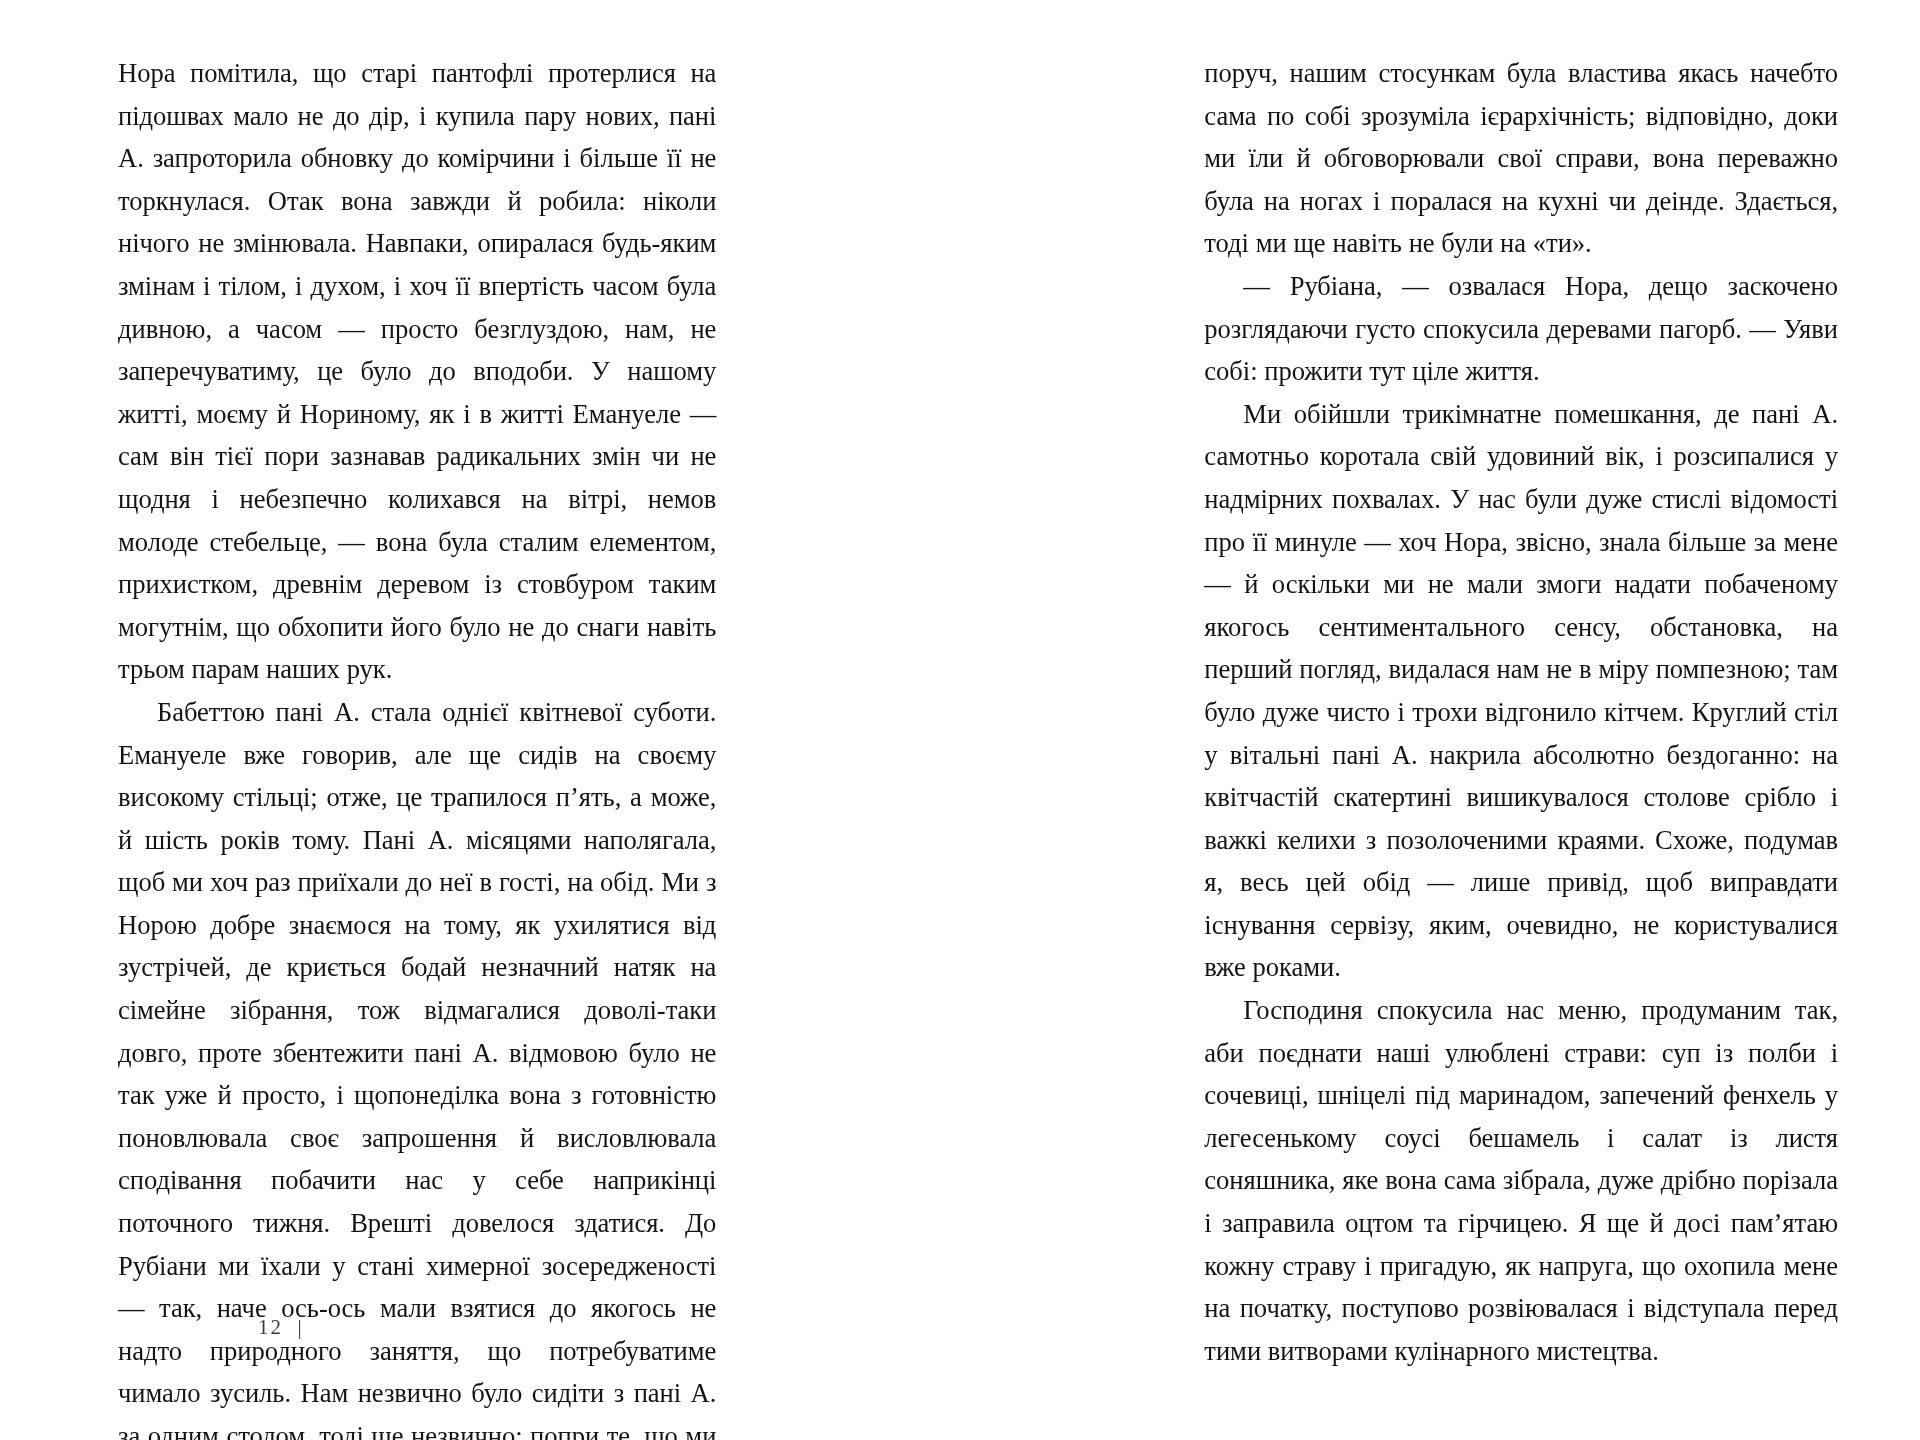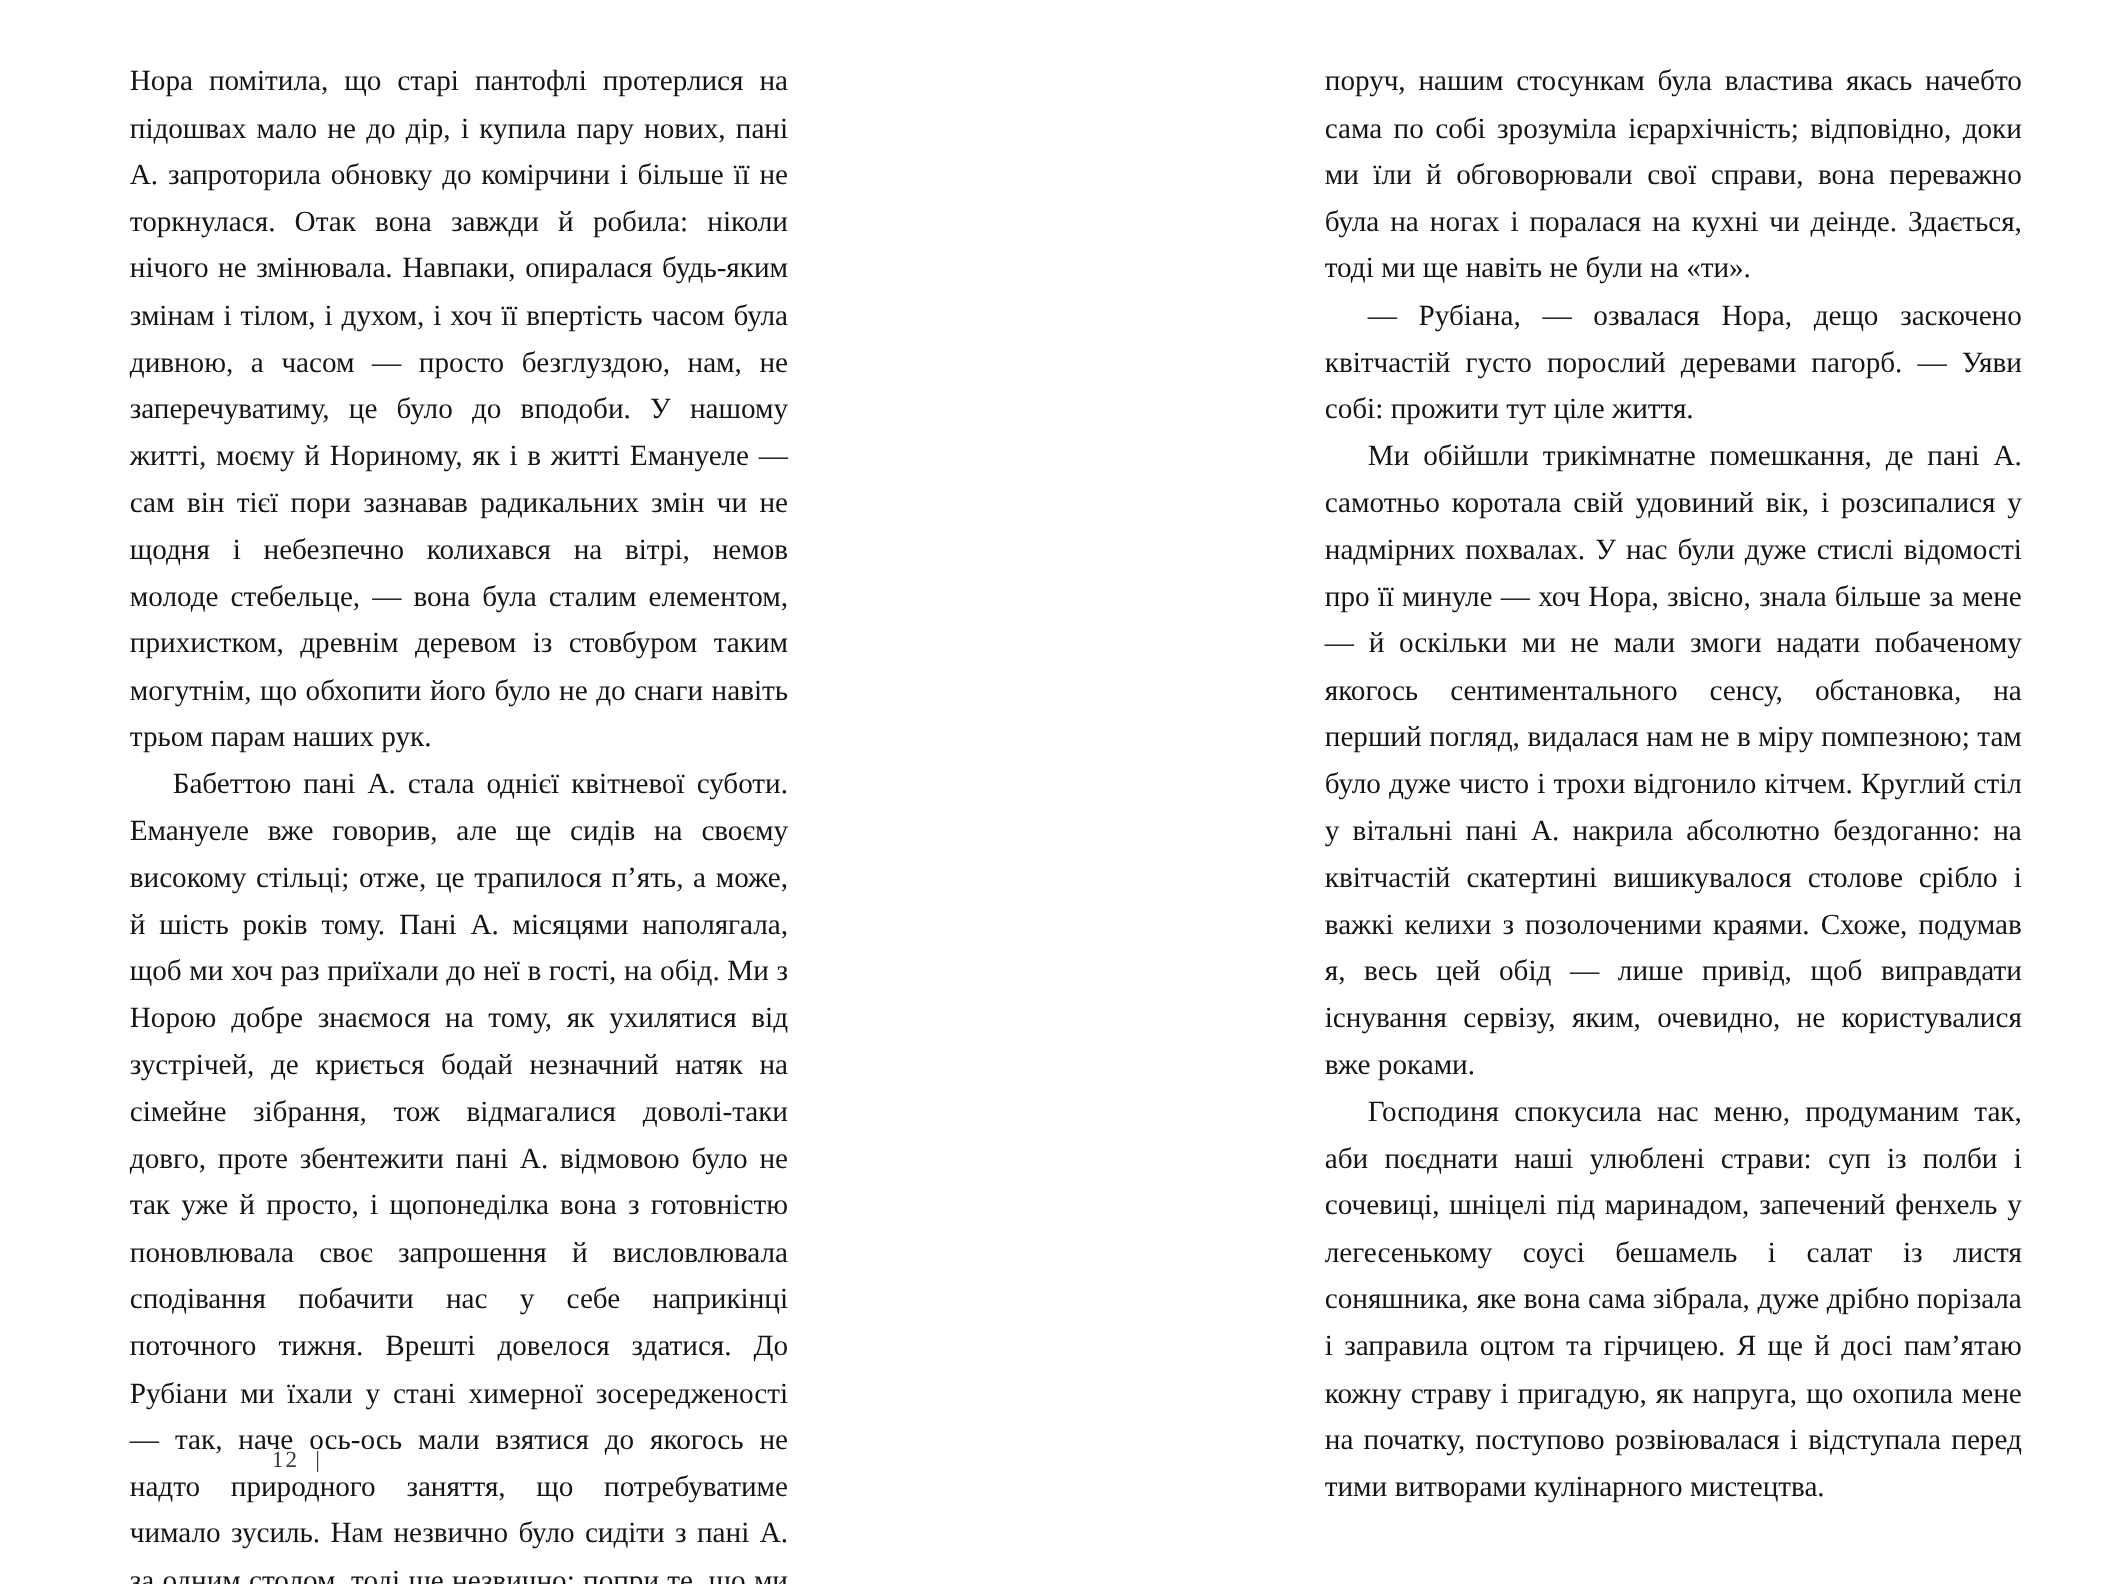--- a/index.html
+++ b/index.html
@@ -68,39 +68,39 @@
     position: absolute;
     bottom: 100px;
     font-size: 21px;
     color: #3a3a3a;
     font-family: "Liberation Serif", "DejaVu Serif", serif;
     letter-spacing: 2px;
     white-space: pre;
   }
 
   .folio-left {
-    left: 247px;
+    left: 258px;
   }
 </style>
 </head>
 <body>
 
 <div class="spread">
 
   <div class="page page-left">
     <div class="text-block">
       <p class="para">Нора помітила, що старі пантофлі протерлися на підошвах мало не до дір, і купила пару нових, пані А. запроторила обновку до комірчини і більше її не торкнулася. Отак вона завжди й робила: ніколи нічого не змінювала. Навпаки, опиралася будь-яким змінам і тілом, і духом, і хоч її впертість часом була дивною, а часом — просто безглуздою, нам, не заперечуватиму, це було до вподоби. У нашому житті, моєму й Нориному, як і в житті Емануеле — сам він тієї пори зазнавав радикальних змін чи не щодня і небезпечно колихався на вітрі, немов молоде стебельце, — вона була сталим елементом, прихистком, древнім деревом із стовбуром таким могутнім, що обхопити його було не до снаги навіть трьом парам наших рук.</p>
       <p class="para indent">Бабеттою пані А. стала однієї квітневої суботи. Емануеле вже говорив, але ще сидів на своєму високому стільці; отже, це трапилося п’ять, а може, й шість років тому. Пані А. місяцями наполягала, щоб ми хоч раз приїхали до неї в гості, на обід. Ми з Норою добре знаємося на тому, як ухилятися від зустрічей, де криється бодай незначний натяк на сімейне зібрання, тож відмагалися доволі-таки довго, проте збентежити пані А. відмовою було не так уже й просто, і щопонеділка вона з готовністю поновлювала своє запрошення й висловлювала сподівання побачити нас у себе наприкінці поточного тижня. Врешті довелося здатися. До Рубіани ми їхали у стані химерної зосередженості — так, наче ось-ось мали взятися до якогось не надто природного заняття, що потребуватиме чимало зусиль. Нам незвично було сидіти з пані А. за одним столом, тоді ще незвично: попри те, що ми багато часу перебували</p>
     </div>
     <div class="folio folio-left">12  |</div>
   </div>
 
   <div class="page page-right">
     <div class="text-block">
       <p class="para">поруч, нашим стосункам була властива якась начебто сама по собі зрозуміла ієрархічність; відповідно, доки ми їли й обговорювали свої справи, вона переважно була на ногах і поралася на кухні чи деінде. Здається, тоді ми ще навіть не були на «ти».</p>
-      <p class="para indent">— Рубіана, — озвалася Нора, дещо заскочено квітчастій густо порослий деревами пагорб. — Уяви собі: прожити тут ціле життя.</p>
+      <p class="para indent">— Рубіана, — озвалася Нора, дещо заскочено розглядаючи густо спокусила деревами пагорб. — Уяви собі: прожити тут ціле життя.</p>
       <p class="para indent">Ми обійшли трикімнатне помешкання, де пані А. самотньо коротала свій удовиний вік, і розсипалися у надмірних похвалах. У нас були дуже стислі відомості про її минуле — хоч Нора, звісно, знала більше за мене — й оскільки ми не мали змоги надати побаченому якогось сентиментального сенсу, обстановка, на перший погляд, видалася нам не в міру помпезною; там було дуже чисто і трохи відгонило кітчем. Круглий стіл у вітальні пані А. накрила абсолютно бездоганно: на квітчастій скатертині вишикувалося столове срібло і важкі келихи з позолоченими краями. Схоже, подумав я, весь цей обід — лише привід, щоб виправдати існування сервізу, яким, очевидно, не користувалися вже роками.</p>
       <p class="para indent">Господиня спокусила нас меню, продуманим так, аби поєднати наші улюблені страви: суп із полби і сочевиці, шніцелі під маринадом, запечений фенхель у легесенькому соусі бешамель і салат із листя соняшника, яке вона сама зібрала, дуже дрібно порізала і заправила оцтом та гірчицею. Я ще й досі пам’ятаю кожну страву і пригадую, як напруга, що охопила мене на початку, поступово розвіювалася і відступала перед тими витворами кулінарного мистецтва.</p>
     </div>
 
   </div>
 
 </div>
 
 </body></html>

